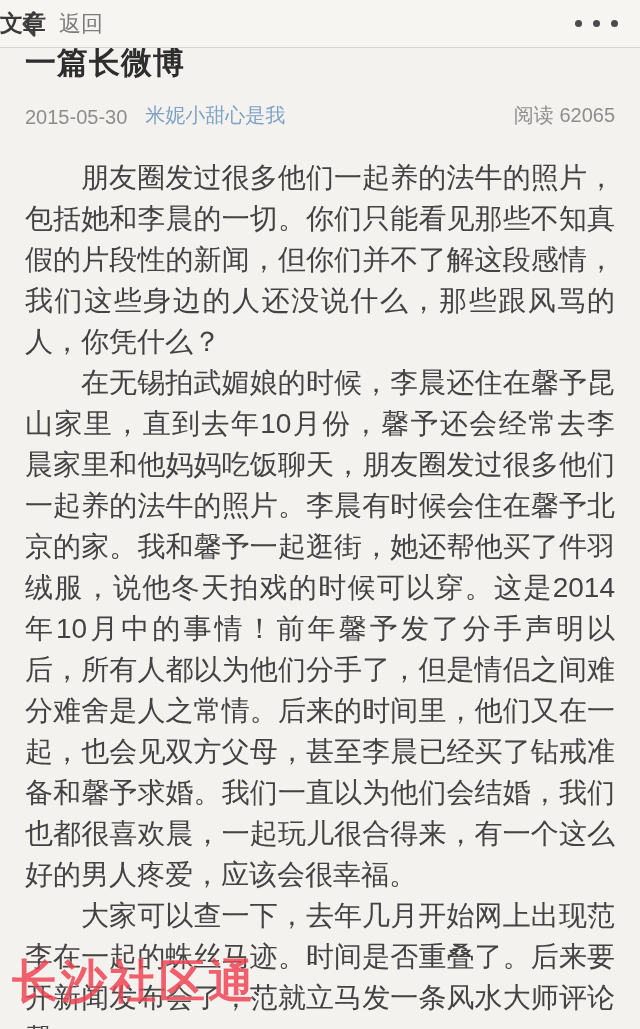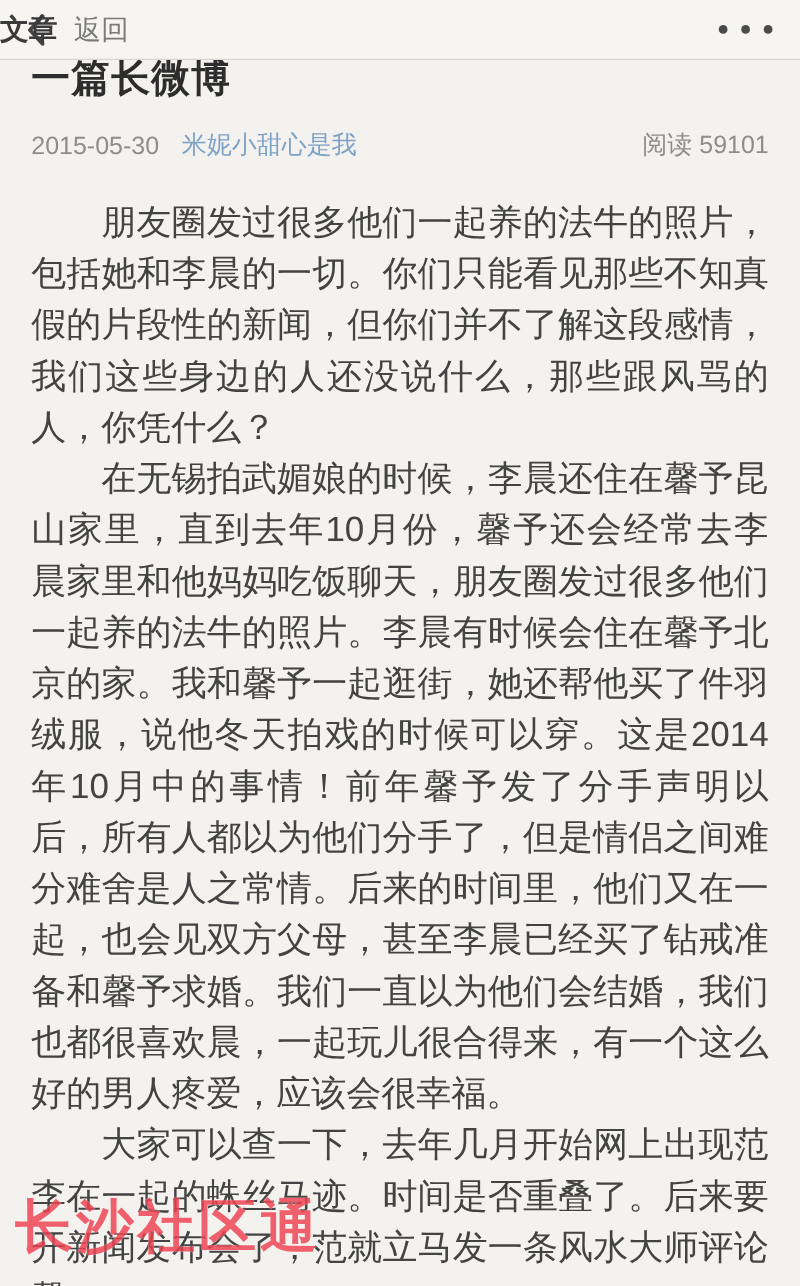--- a/index.html
+++ b/index.html
@@ -109,21 +109,21 @@
 
   <div class="article">
 
     <div class="title-clip">
       <h1 class="article-title">一篇长微博</h1>
     </div>
 
     <div class="meta">
       <span class="date">2015-05-30</span>
       <span class="author">米妮小甜心是我</span>
-      <span class="read">阅读 59101</span>
+      <span class="read">阅读 62065</span>
     </div>
 
     <div class="body-text">
       <p>朋友圈发过很多他们一起养的法牛的照片，包括她和李晨的一切。你们只能看见那些不知真假的片段性的新闻，但你们并不了解这段感情，我们这些身边的人还没说什么，那些跟风骂的人，你凭什么？</p>
       <p>在无锡拍武媚娘的时候，李晨还住在馨予昆山家里，直到去年10月份，馨予还会经常去李晨家里和他妈妈吃饭聊天，朋友圈发过很多他们一起养的法牛的照片。李晨有时候会住在馨予北京的家。我和馨予一起逛街，她还帮他买了件羽绒服，说他冬天拍戏的时候可以穿。这是2014年10月中的事情！前年馨予发了分手声明以后，所有人都以为他们分手了，但是情侣之间难分难舍是人之常情。后来的时间里，他们又在一起，也会见双方父母，甚至李晨已经买了钻戒准备和馨予求婚。我们一直以为他们会结婚，我们也都很喜欢晨，一起玩儿很合得来，有一个这么好的男人疼爱，应该会很幸福。</p>
       <p>大家可以查一下，去年几月开始网上出现范李在一起的蛛丝马迹。时间是否重叠了。后来要开新闻发布会了，范就立马发一条风水大师评论馨</p>
     </div>
 
   </div>
 

